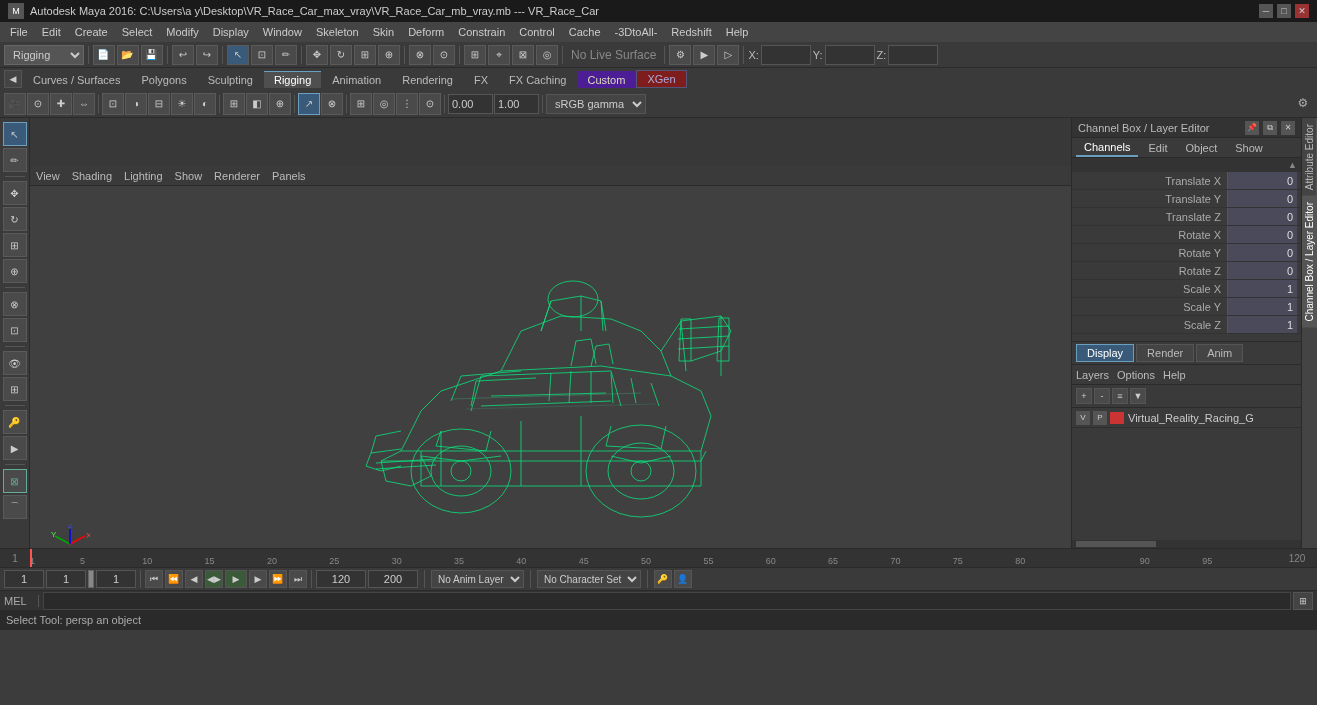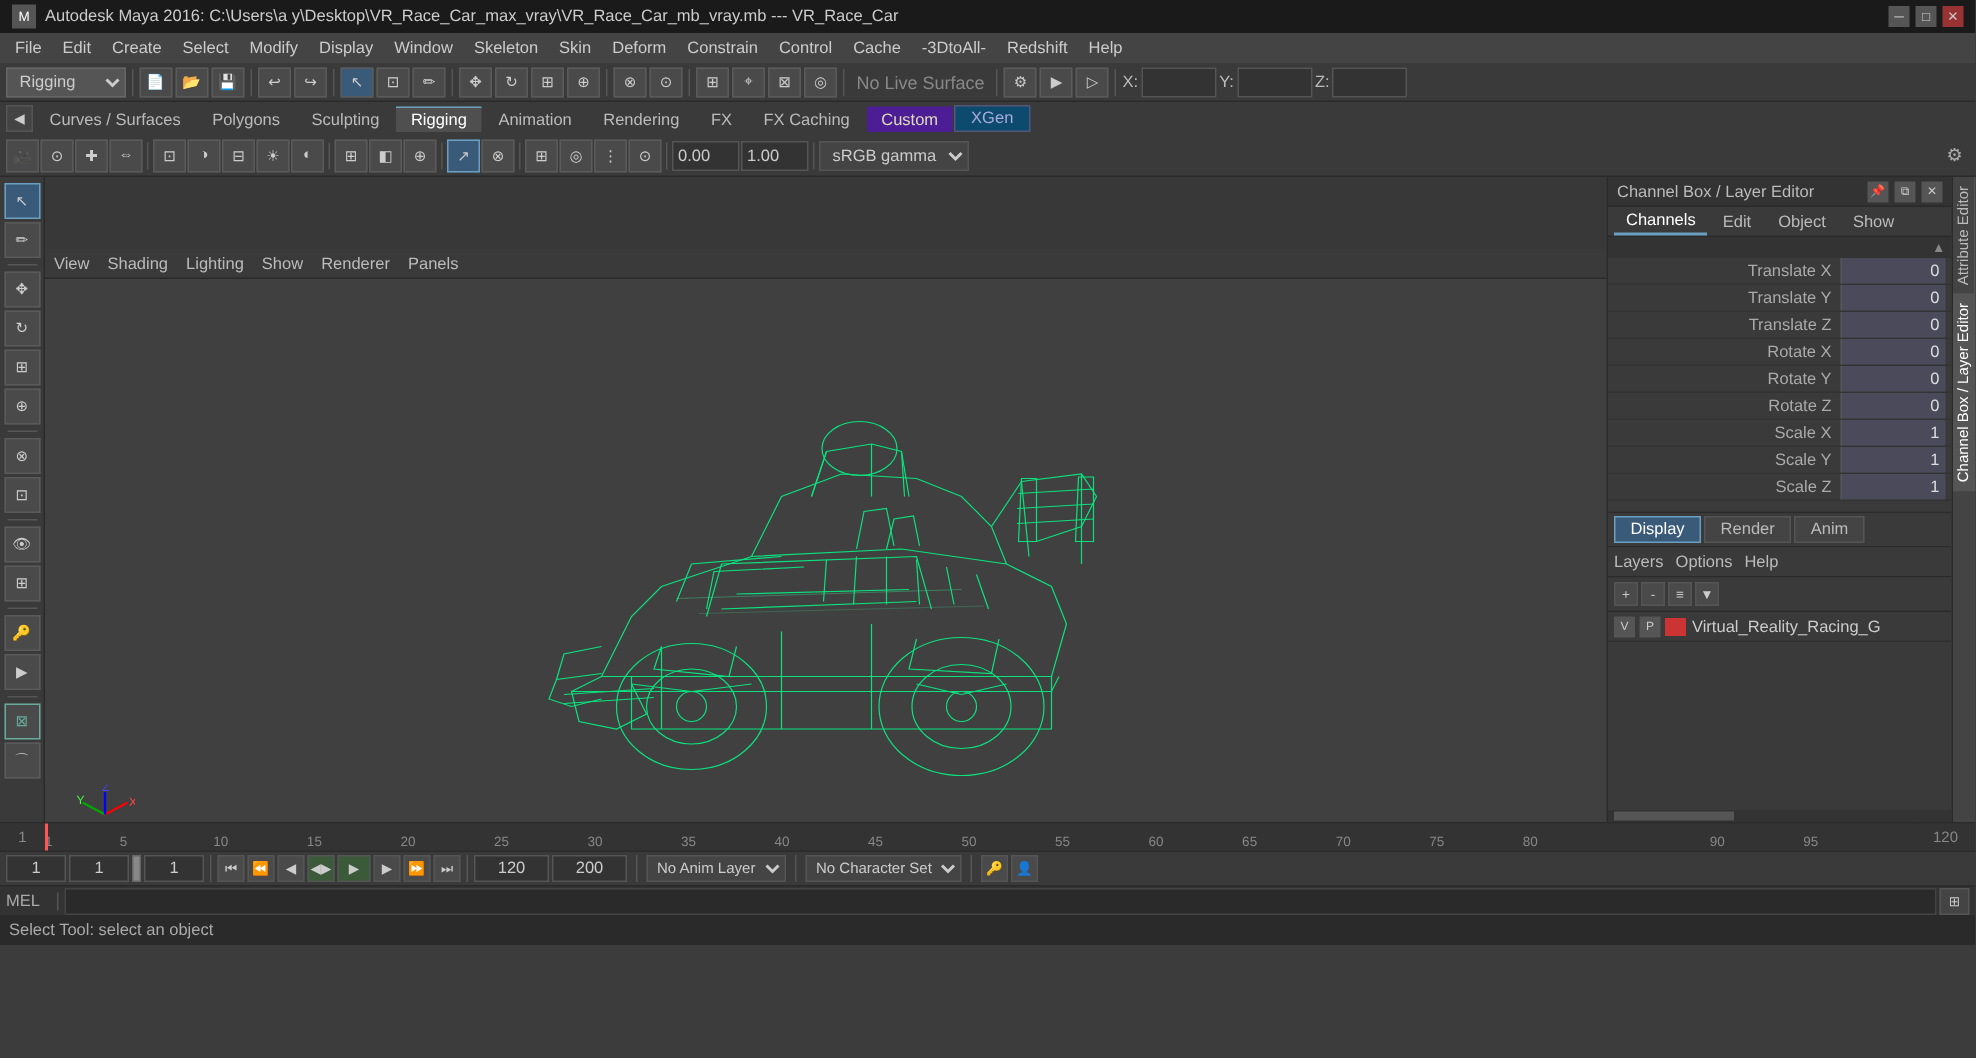--- a/index.html
+++ b/index.html
@@ -108,21 +108,21 @@
       cursor: pointer;
       background: #3a3a3a;
       border-top: 1px solid transparent;
     }
     .tab-item.active {
       background: #4f4f4f;
       color: #fff;
       border-top: 1px solid #6a9fc0;
     }
     .tab-item.custom { background: #4c1d95; color: #ddb; }
-    .tab-item.xgen { background: #0c4a6e; color: #aad; border: 1px solid #557; }
+    .tab-item.xgen { background: #7f1d1d; color: #aad; border: 1px solid #557; }
 
     
     #toolbar2 {
       height: 28px;
       background: #3a3a3a;
       display: flex;
       align-items: center;
       padding: 0 4px;
       gap: 1px;
       border-bottom: 1px solid #2a2a2a;
@@ -864,14 +864,14 @@
   <div class="pb-btn">👤</div>
 </div>
 
 <div id="status-bar">
   <span id="mel-label">MEL</span>
   <input id="mel-input" type="text" value="" style="">
   <div id="script-editor-btn">⊞</div>
 </div>
 
 <div id="bottom-status">
-  <span>Select Tool: select an object</span>
+  <span>Select Tool: persp an object</span>
 </div>
 
 </body></html>

